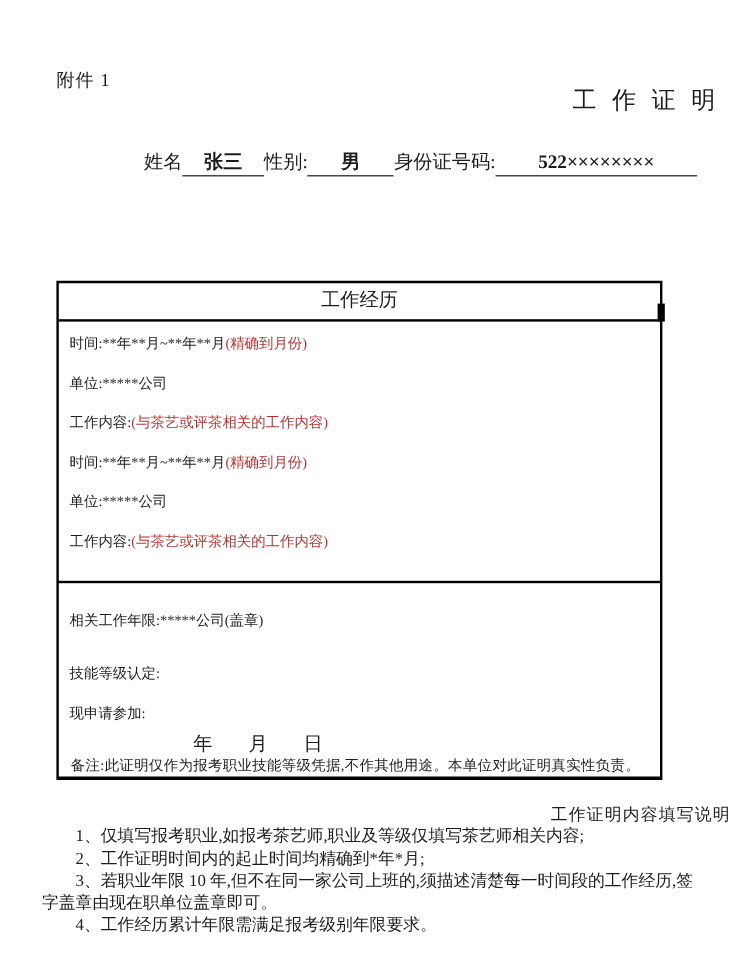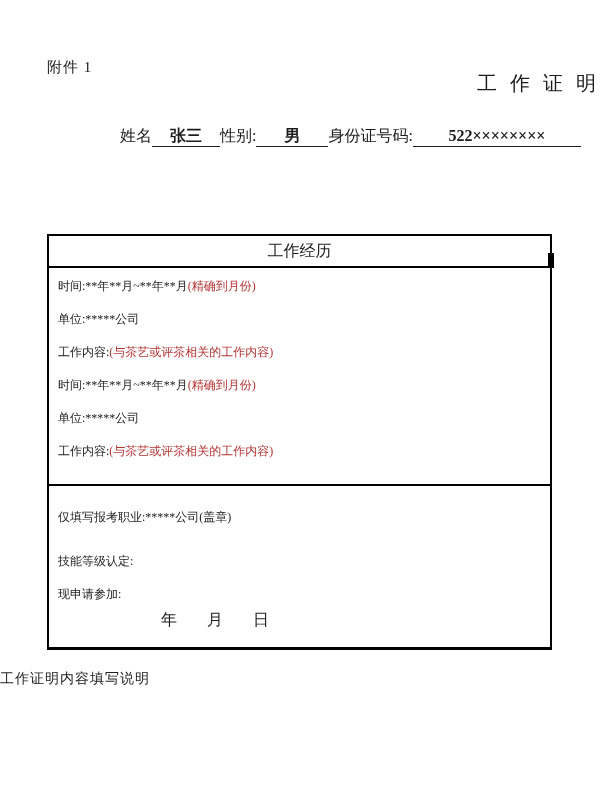--- a/index.html
+++ b/index.html
@@ -38,21 +38,21 @@
   }
   .t-row{position:absolute;left:9px;white-space:nowrap;font-size:12px;line-height:20px;}
   .t-hr{position:absolute;left:-1px;right:-1px;top:248px;border-top:2px solid #000;}
   .date-row{position:absolute;left:112px;top:374px;display:flex;gap:30px;font-size:16px;}
   .t-note{
     position:absolute;left:10px;top:394px;width:490px;
     font-size:12px;white-space:nowrap;letter-spacing:0.3px;
   }
   .cursor-mark{position:absolute;left:548px;top:253px;width:6px;height:15px;background:#000;}
   
-  .instr-title{left:0;right:0;top:670px;text-align:left;font-size:14px;letter-spacing:1px;}
+  .instr-title{left:0;right:0;top:670px;text-align:right;font-size:14px;letter-spacing:1px;}
   .instr-list{position:absolute;left:35px;top:689px;width:545px;font-size:14px;}
   .instr-list p{margin:0;text-indent:2em;line-height:18.5px;white-space:normal;}
 </style>
 </head>
 <body>
 
 <div class="page">
 
   <div class="abs attachment">附件 1</div>
   <div class="abs doc-title">工作证明</div>
@@ -68,29 +68,36 @@
 
     <div class="t-row" style="top:40px"><span>时间:</span><span>**年**月~**年**月</span><span class="red">(精确到月份)</span></div>
     <div class="t-row" style="top:73px"><span>单位:</span><span>*****公司</span><span class="red"></span></div>
     <div class="t-row" style="top:106px"><span>工作内容:</span><span></span><span class="red">(与茶艺或评茶相关的工作内容)</span></div>
     <div class="t-row" style="top:139px"><span>时间:</span><span>**年**月~**年**月</span><span class="red">(精确到月份)</span></div>
     <div class="t-row" style="top:172px"><span>单位:</span><span>*****公司</span><span class="red"></span></div>
     <div class="t-row" style="top:205px"><span>工作内容:</span><span></span><span class="red">(与茶艺或评茶相关的工作内容)</span></div>
 
     <div class="t-hr"></div>
 
-    <div class="t-row" style="top:271px"><span>仅填写报考职业:</span><span>*****公司(盖章)</span></div>
+    <div class="t-row" style="top:271px"><span>相关工作年限:</span><span>*****公司(盖章)</span></div>
     <div class="t-row" style="top:315px">技能等级认定:</div>
     <div class="t-row" style="top:348px">现申请参加:</div>
 
     <div class="date-row">
       <span>年</span>
       <span>月</span>
       <span>日</span>
     </div>
 
+    <div class="t-note">备注:此证明仅作为报考职业技能等级凭据,不作其他用途。本单位对此证明真实性负责。</div>
   </div>
 
   <div class="cursor-mark"></div>
 
   <div class="abs instr-title">工作证明内容填写说明</div>
+  <div class="instr-list">
+    <p>1、仅填写报考职业,如报考茶艺师,职业及等级仅填写茶艺师相关内容;</p>
+    <p>2、工作证明时间内的起止时间均精确到*年*月;</p>
+    <p>3、若职业年限 10 年,但不在同一家公司上班的,须描述清楚每一时间段的工作经历,签字盖章由现在职单位盖章即可。</p>
+    <p>4、工作经历累计年限需满足报考级别年限要求。</p>
+  </div>
 
 </div>
 
 </body></html>

